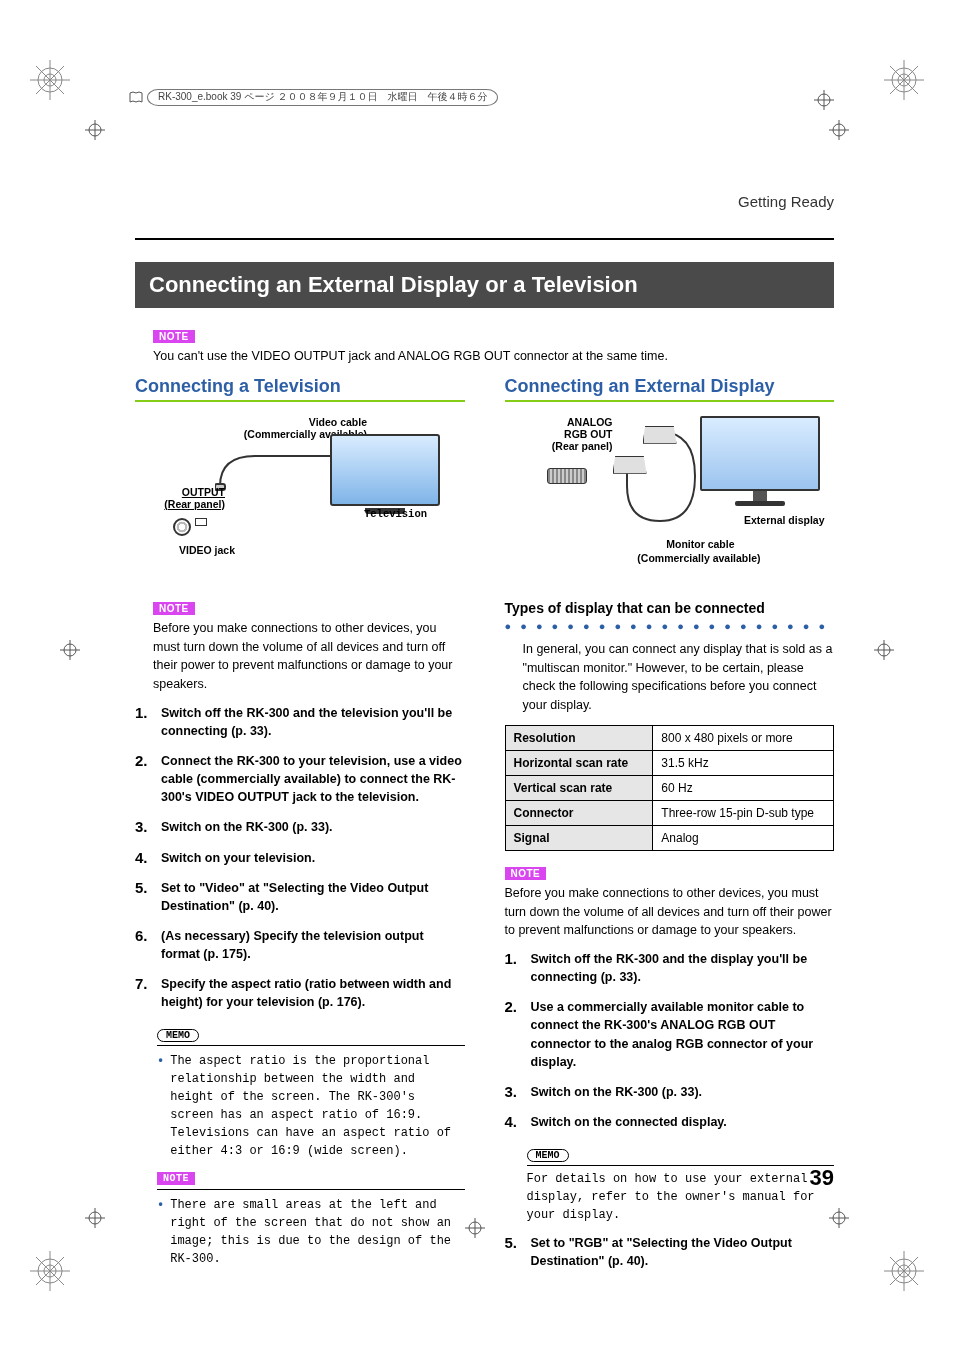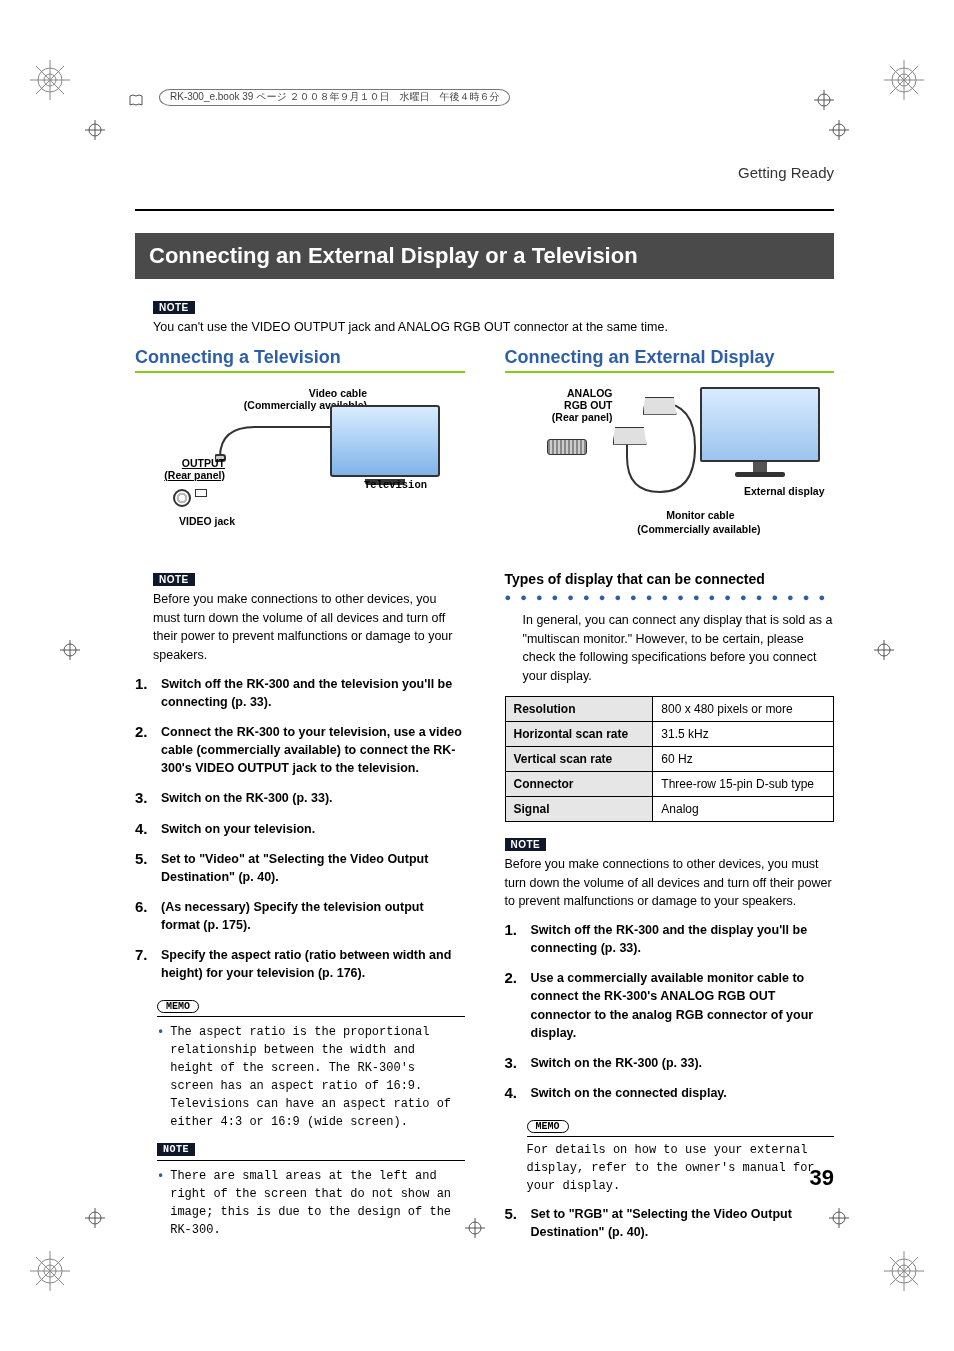--- a/index.html
+++ b/index.html
@@ -32,34 +32,34 @@
   .reg-bot-c { bottom: 110px; left: 465px; }
 
   .page-header-meta {
     position: absolute;
     top: 88px;
     left: 125px;
     font-size: 10px;
     color: #444;
     padding: 2px 6px 4px 4px;
     display: flex;
-    align-items: flex-end;
-    gap: 16px;
+    align-items: flex-start;
+    gap: 4px;
   }
   .page-header-meta .meta-oval {
     border: 0.5px solid #777;
     border-radius: 12px / 9px;
     padding: 0 10px 1px 10px;
     position: relative;
     top: -1px;
   }
 
   .content {
     position: absolute;
-    top: 164px;
+    top: 193px;
     left: 135px;
     right: 120px;
   }
   .running-head {
     text-align: right;
     font-size: 15px;
     color: #333;
     padding-bottom: 4px;
     margin-bottom: 24px;
   }
@@ -71,21 +71,21 @@
   .title-band {
     background: #4a4a4a;
     color: #fff;
     font-weight: bold;
     font-size: 22px;
     padding: 10px 14px;
     margin-bottom: 20px;
   }
   .note-badge {
     display: inline-block;
-    background: #0f172a;
+    background: #d946ef;
     color: #fff;
     font-size: 10px;
     font-weight: bold;
     padding: 1px 6px;
     letter-spacing: 0.5px;
     margin-bottom: 4px;
   }
   .memo-badge {
     display: inline-block;
     border: 1.2px solid #000;

